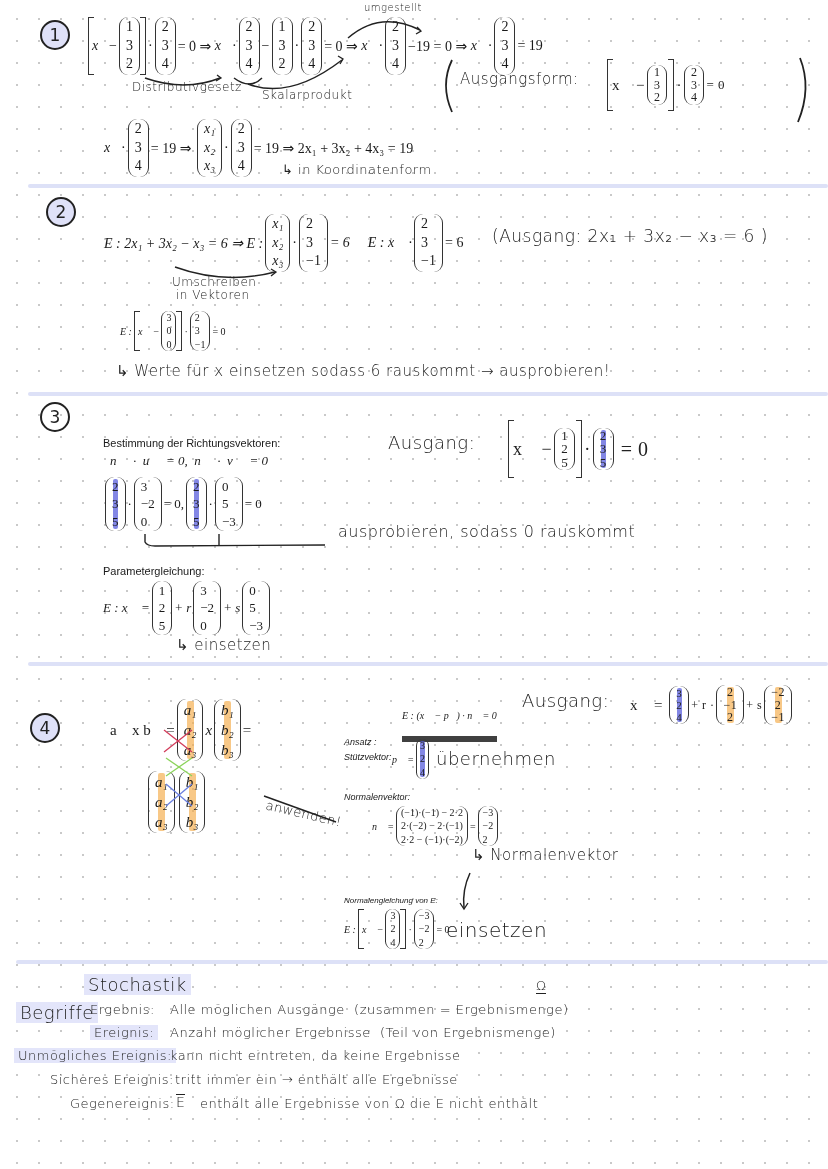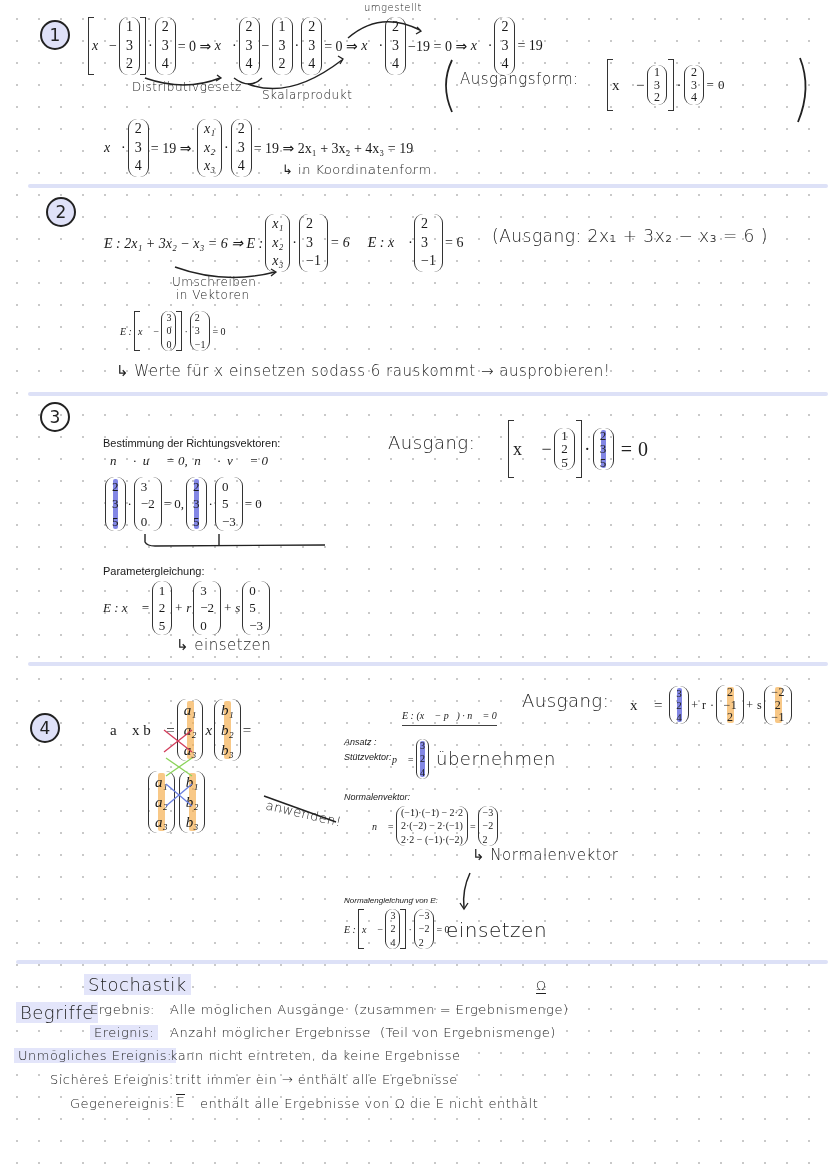--- a/index.html
+++ b/index.html
@@ -269,20 +269,21 @@
   <span>·</span>
   <span class="vec" style="font-size:13px;line-height:1.05;z-index:0;">
       <i class="hl-blue"></i>
       <span>2</span>
       <span>3</span>
       <span>5</span>
     </span>
   &nbsp;<span style="font-size:20px;">= 0</span>
 </div>
 <div class="abs hand" style="left:338px;top:522px;font-size:16px;line-height:20px;">
+  <div>ausprobieren, sodass 0 rauskommt</div>
 </div>
 
 <div class="abs sans" style="left:103px;top:565px;font-size:11px;">Parametergleichung:</div>
 <div class="abs math" style="left:103px;top:580px;height:56px;font-size:13px;">
   <span class="ital">E : x⃗ =</span>
   <span class="vec">
       <span>1</span>
       <span>2</span>
       <span>5</span>
     </span>
@@ -343,21 +344,21 @@
   <line x1="192" y1="758" x2="166" y2="776" stroke="#8bd35a" stroke-width="1.3"></line>
   <line x1="166" y1="784" x2="192" y2="806" stroke="#6a7fe0" stroke-width="1.3"></line>
   <line x1="192" y1="784" x2="166" y2="806" stroke="#6a7fe0" stroke-width="1.3"></line>
   <line x1="264" y1="796" x2="336" y2="822" stroke="#222" stroke-width="1.5"></line>
   <path d="M470 873 Q462 890 464 908" fill="none" stroke="#222" stroke-width="1.5"></path>
   <path d="M460 903 L464 909 L468 903" fill="none" stroke="#222" stroke-width="1.3"></path>
 </svg>
 <div class="abs hand" style="left:265px;top:806px;font-size:13px;transform:rotate(13deg);">anwenden!</div>
 
 <div class="abs sans ital" style="left:344px;top:712px;font-size:9px;margin-top:25px;">Ansatz :</div>
-<div class="abs math ital sm" style="left:402px;top:710px;border-bottom:1px solid #404040;padding-bottom:4px;">E : (x⃗ − p⃗) · n⃗ = 0</div>
+<div class="abs math ital sm" style="left:402px;top:710px;border-bottom:6px solid #404040;padding-bottom:15px;">E : (x⃗ − p⃗) · n⃗ = 0</div>
 
 <div class="abs sans ital" style="left:344px;top:752px;font-size:9px;">Stützvektor:</div>
 <div class="abs math sm" style="left:392px;top:738px;height:42px;">
   <span class="ital">p⃗ =</span>
   <span class="vec" style="z-index:0;padding:0 3px;">
       <i class="hl-blue"></i>
       <span>3</span>
       <span>2</span>
       <span>4</span>
     </span>

